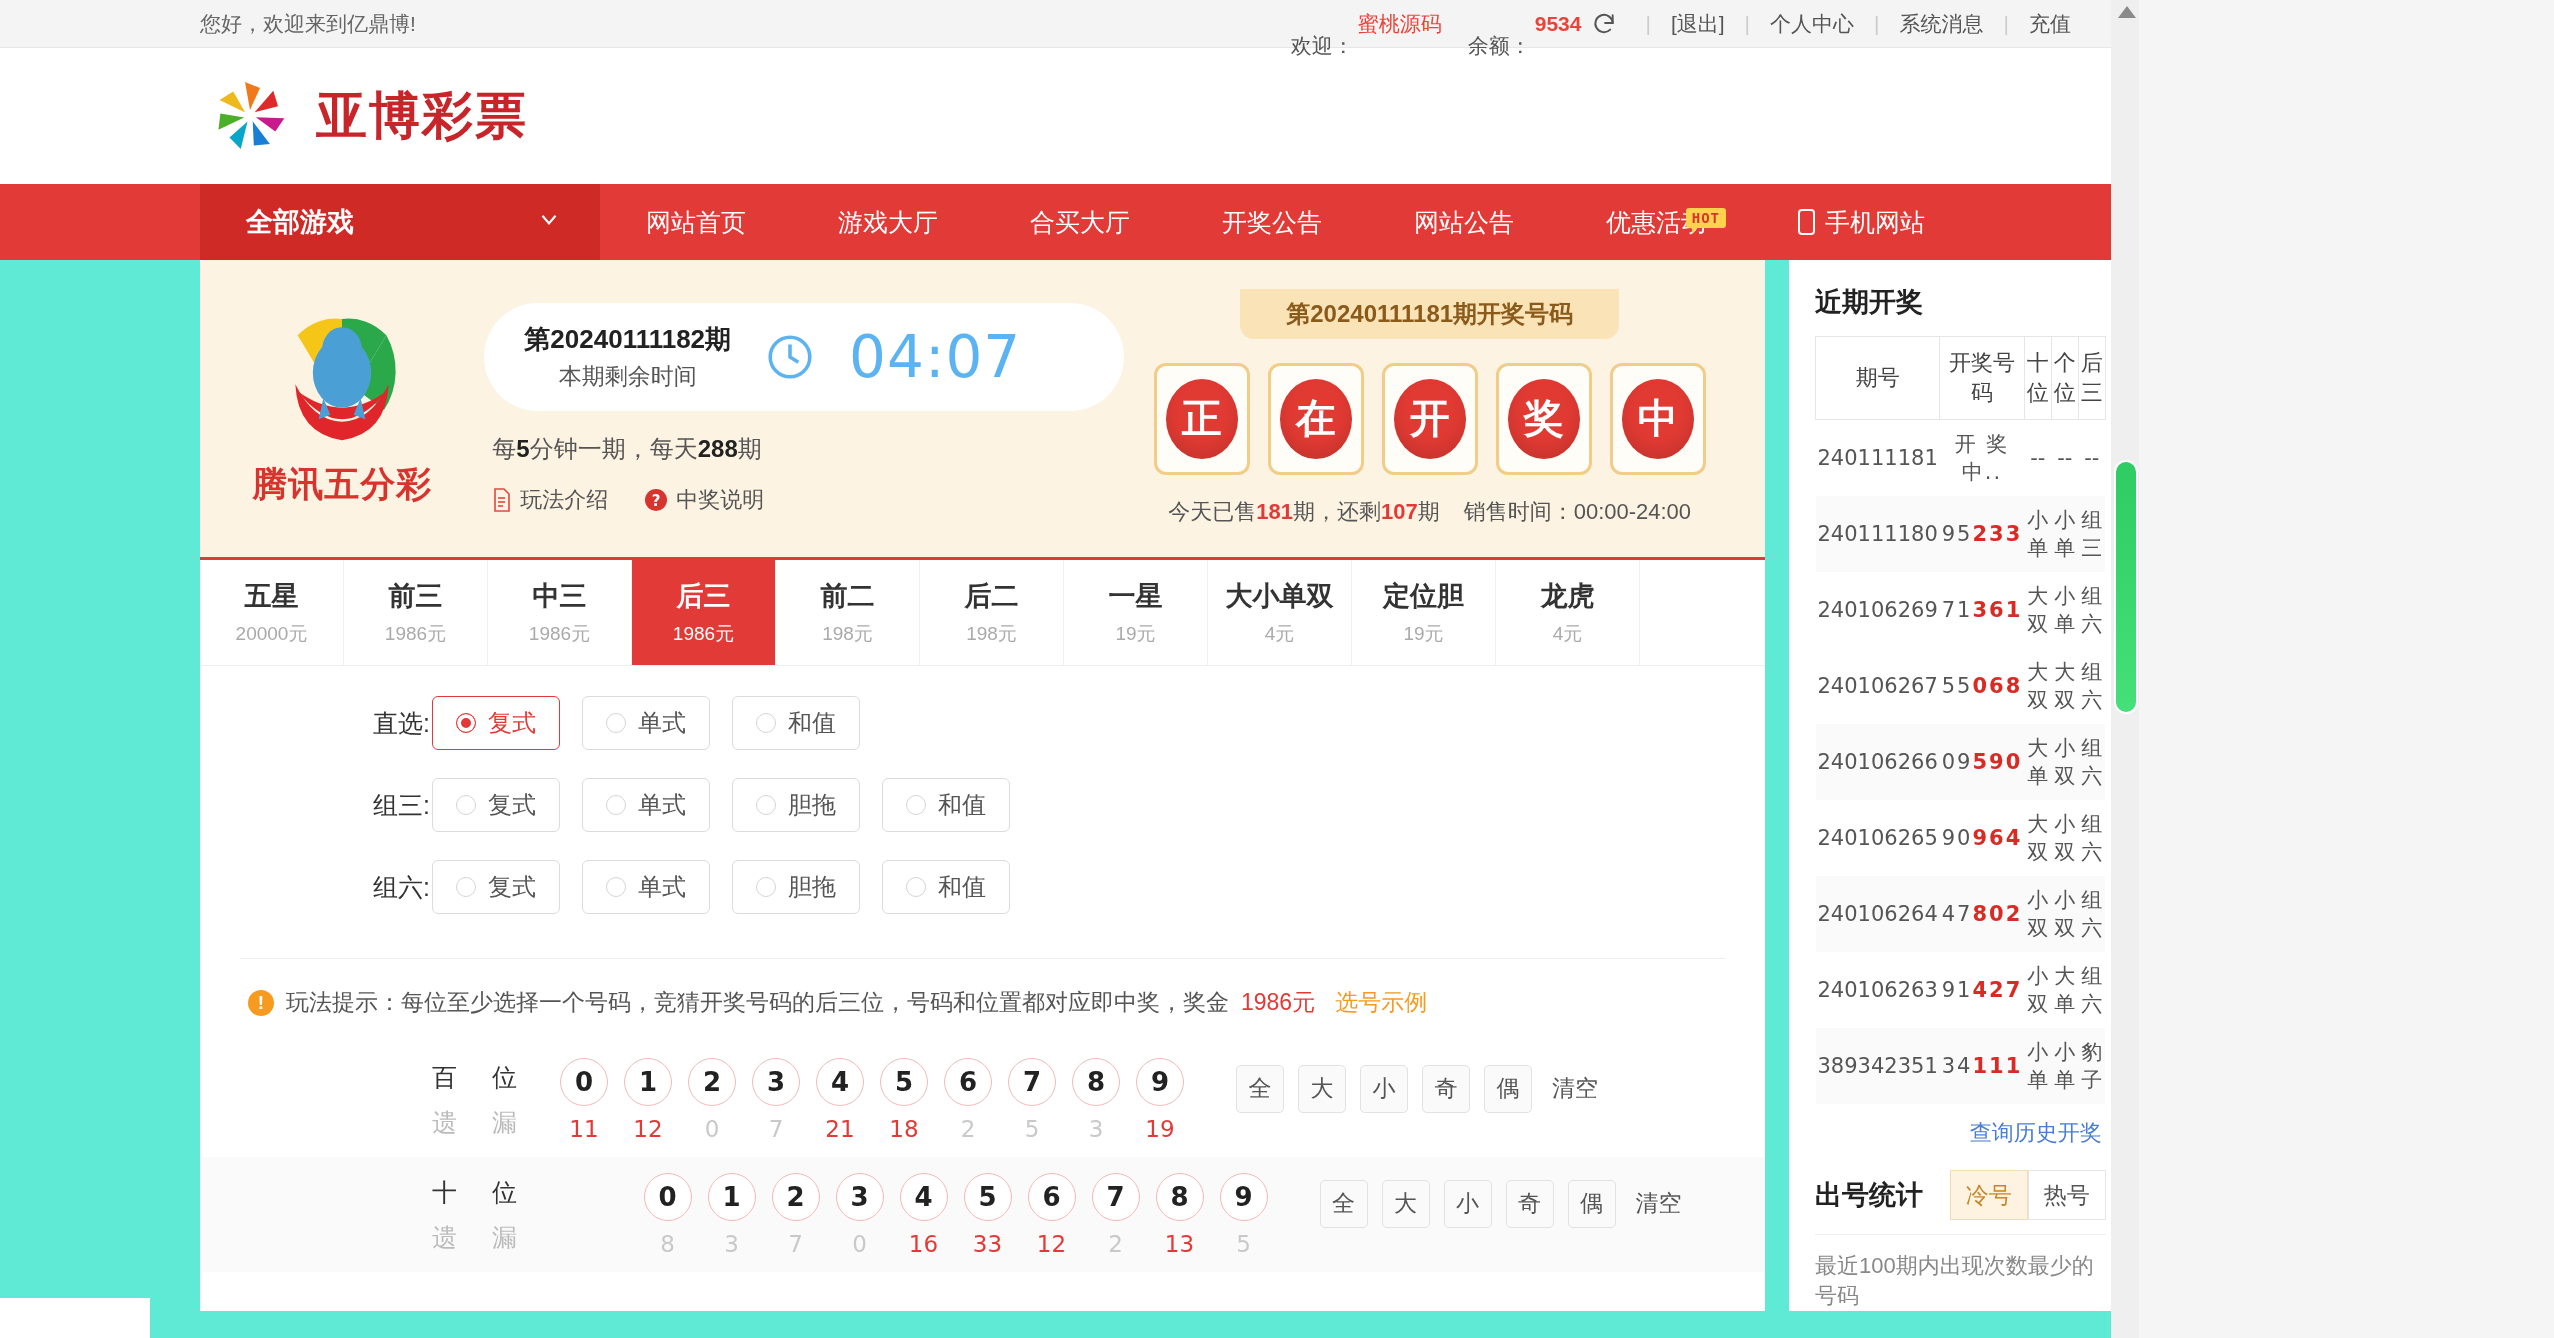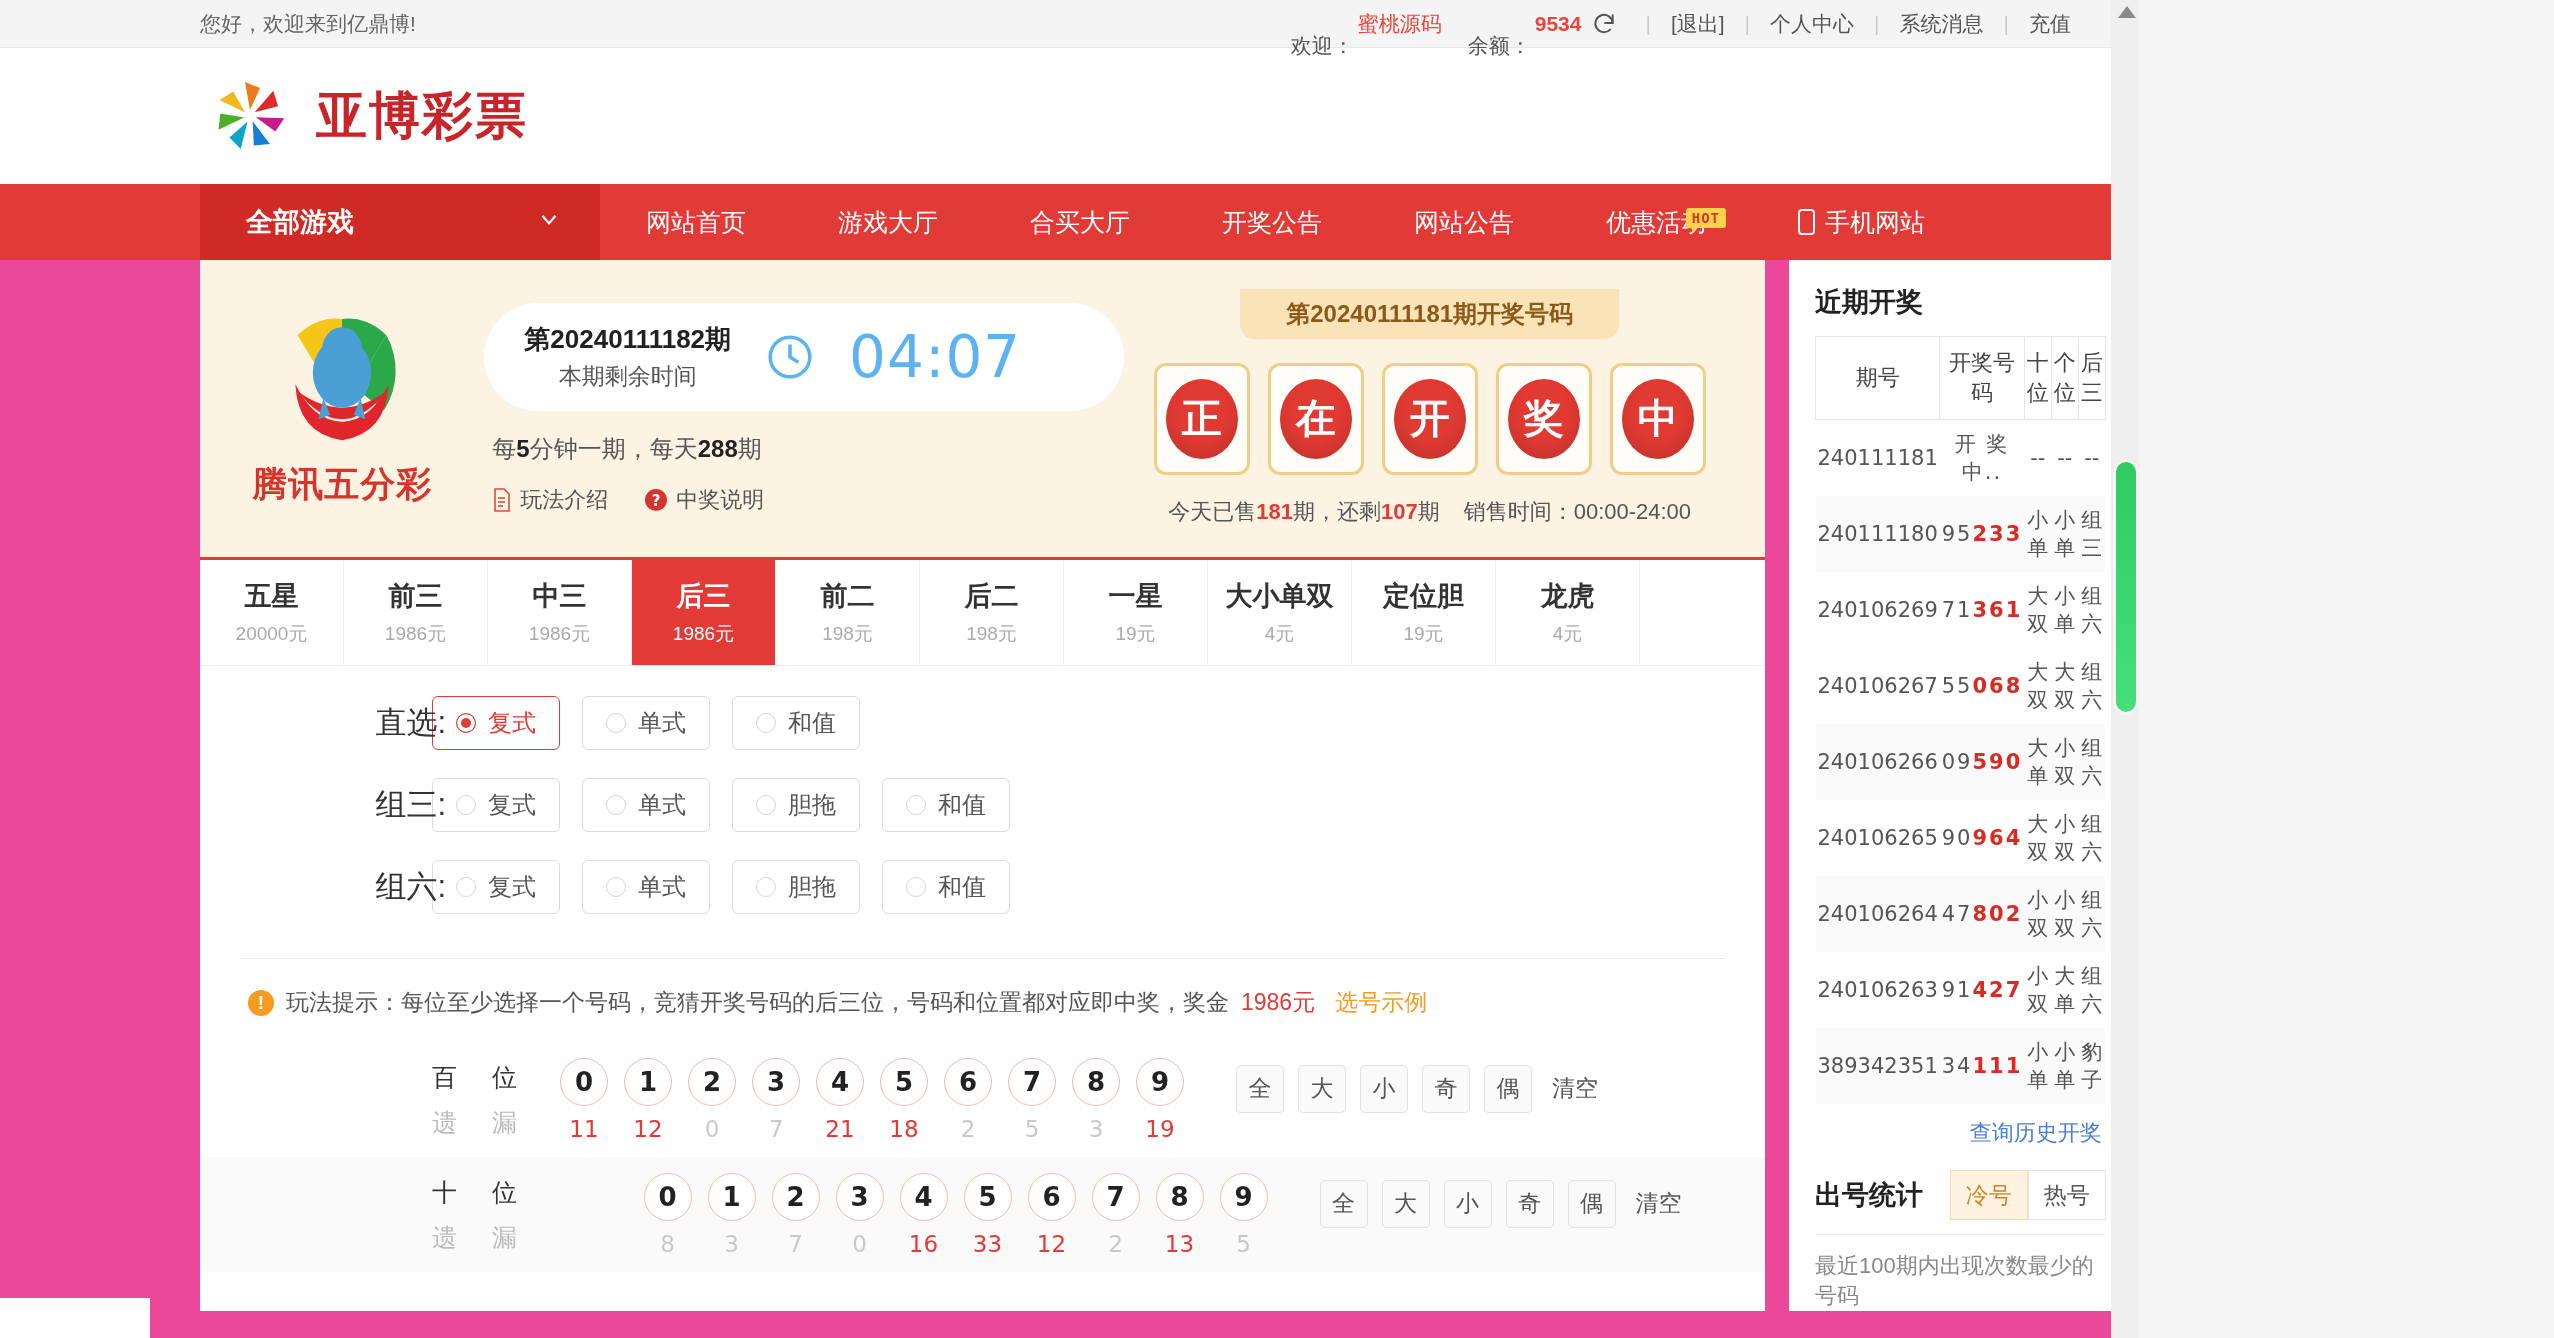--- a/index.html
+++ b/index.html
@@ -1,21 +1,21 @@
 <!DOCTYPE html>
 <html><head>
 <meta charset="utf-8">
 <style>
   * { box-sizing: border-box; margin: 0; padding: 0; }
   html, body {
     width: 2554px; height: 1338px;
     font-family: "Liberation Sans", "DejaVu Sans", sans-serif;
     background: #f5f5f5; overflow: hidden;
   }
-  .page { position: relative; width: 2139px; height: 1338px; background: #ec4899; }
+  .page { position: relative; width: 2139px; height: 1338px; background: #5eead4; }
 
   
   .topbar {
     height: 48px; background: #f4f4f4; border-bottom: 1px solid #e6e6e6;
     display: flex; align-items: center; justify-content: space-between;
     padding: 0 68px 0 200px; font-size: 21px; color: #666;
   }
   .topbar-left { color: #666; }
   .topbar-right { display: flex; align-items: center; gap: 0; }
   .tb-label { color: #555; margin-top: 44px; }
@@ -103,21 +103,21 @@
   }
   .tab-name { font-size: 27px; font-weight:bold; color:#333; }
   .tab-prize { font-size: 19px; color:#aaa; margin-top: 7px; }
   .tab.active { background:#e23a36; }
   .tab.active .tab-name, .tab.active .tab-prize { color:#fff; }
   .tab-filler { flex:1; border-right:none; }
 
   
   .modes { padding: 30px 0 10px 0; }
   .mode-row { display:flex; align-items:center; margin-bottom: 28px; padding-left: 232px; position:relative; }
-  .mode-label { position:absolute; left: 156px; font-size: 31px; color:#333; width: 90px; text-align:right; }
+  .mode-label { position:absolute; left: 140px; font-size: 25px; color:#333; width: 90px; text-align:right; }
   .chip {
     min-width: 128px; height: 54px; border: 1px solid #dcdcdc; border-radius: 6px;
     display:flex; align-items:center; justify-content:center; gap:12px; margin-right: 22px;
     font-size: 24px; color:#555; cursor:pointer; padding: 0 20px; background:#fff;
   }
   .chip .radio { width: 20px; height: 20px; border:1px solid #d5d5d5; border-radius:50%; display:block; }
   .chip.sel { border-color:#e23a36; color:#e23a36; }
   .chip.sel .radio { border-color:#e23a36; background:#e23a36; box-shadow: inset 0 0 0 4px #fff; }
 
   .divider { height:1px; background:#ededed; margin: 6px 40px 0 40px; }

